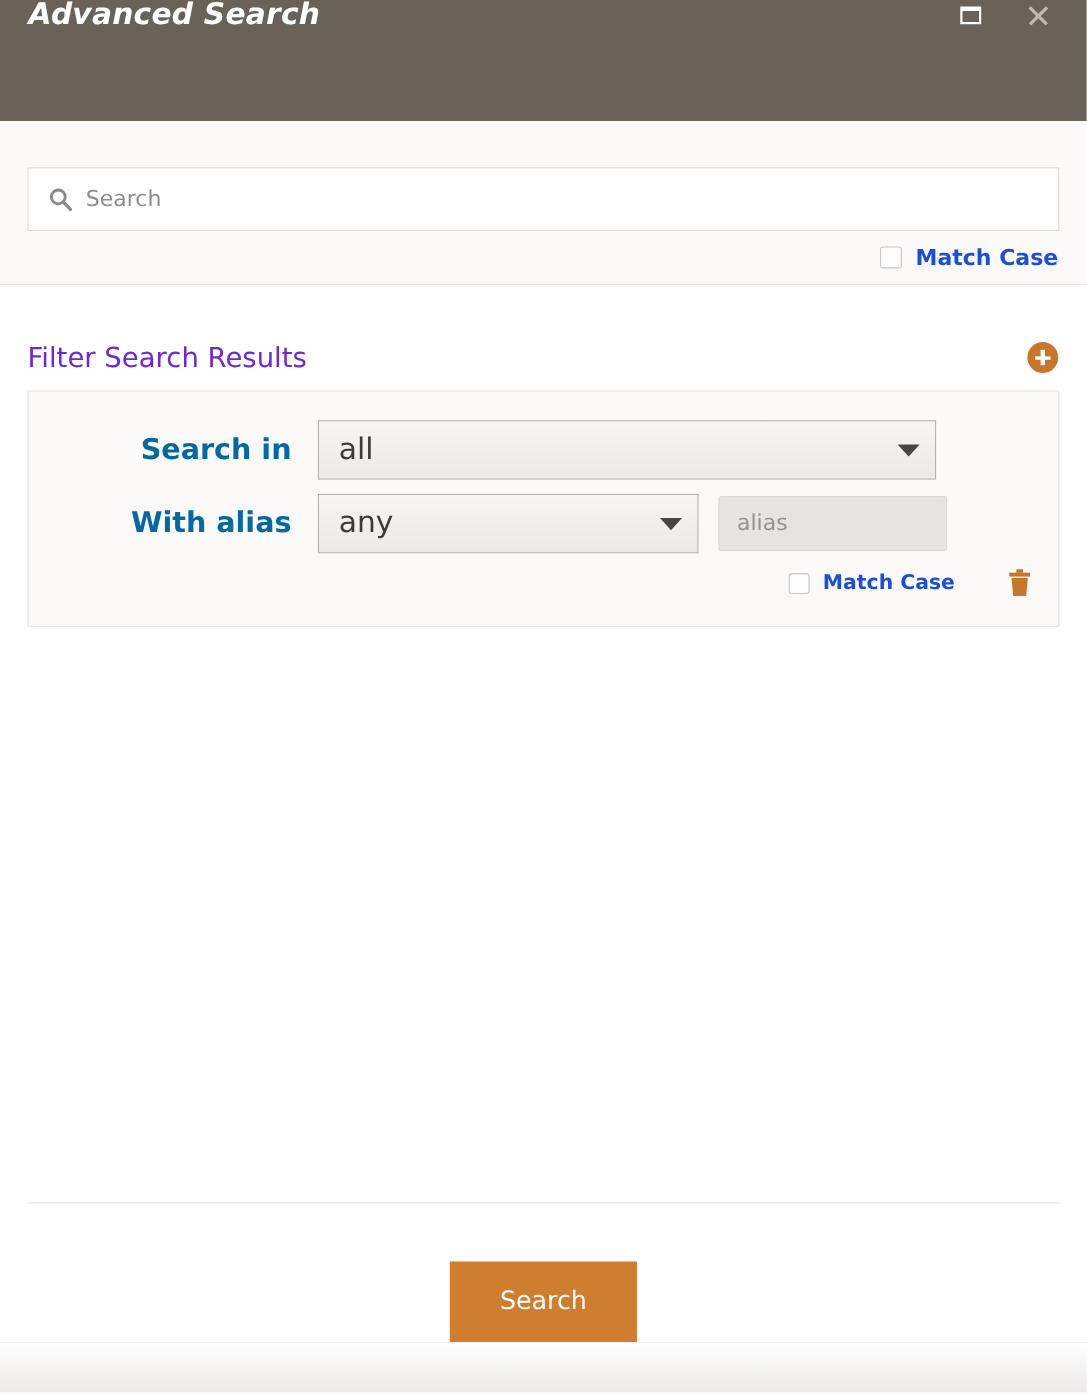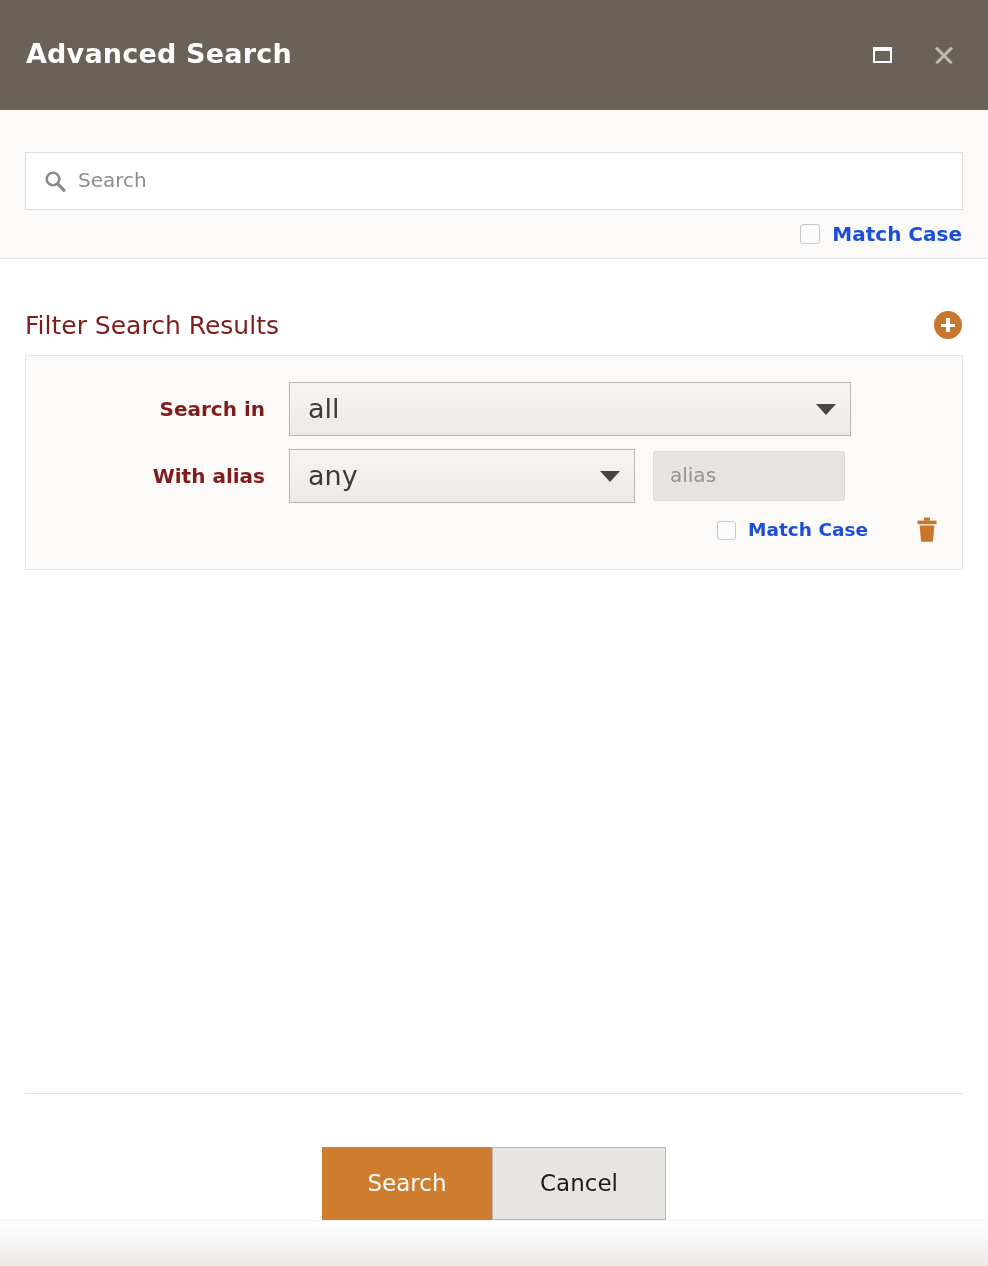--- a/index.html
+++ b/index.html
@@ -17,24 +17,25 @@
     display: flex;
     flex-direction: column;
     background: #ffffff;
   }
 
   
   .titlebar {
     height: 110px;
     background: #6a6159;
     display: flex;
-    align-items: center;
+    align-items: flex-start;
     padding: 0 26px 0 26px;
     flex: 0 0 auto;
     position: relative;
+    font-style: italic;
   }
   .titlebar-title {
     color: #ffffff;
     font-size: 27px;
     font-weight: 700;
     letter-spacing: 0.2px;
     flex: 1 1 auto;
     line-height: 1;
     padding-bottom: 4px;
   }
@@ -132,21 +133,21 @@
   }
 
   .filter-head {
     display: flex;
     align-items: center;
     justify-content: space-between;
     padding: 52px 0 16px 0;
   }
   .filter-title {
     font-size: 25px;
-    color: #7f1d1d;
+    color: #6d28d9;
     line-height: 1;
   }
   .add-btn {
     width: 28px; height: 28px;
     border-radius: 50%;
     background: #c8762c;
     position: relative;
     cursor: pointer;
     margin-right: 1px;
     flex: 0 0 auto;
@@ -169,23 +170,23 @@
     display: flex;
     align-items: center;
     padding: 0 24px 0 0;
   }
   .filter-row + .filter-row { margin-top: 13px; }
 
   .row-label {
     width: 263px;
     text-align: right;
     padding-right: 24px;
-    font-size: 20px;
+    font-size: 26px;
     font-weight: 700;
-    color: #7f1d1d;
+    color: #0369a1;
     line-height: 1;
     flex: 0 0 auto;
   }
 
   .select {
     height: 54px;
     border: 1px solid #b6b3b0;
     background: linear-gradient(to bottom, #f6f5f4 0%, #eceae8 100%);
     display: flex;
     align-items: center;
@@ -205,21 +206,21 @@
     border-left: 10px solid transparent;
     border-right: 10px solid transparent;
     border-top: 11px solid #4b4542;
     margin-left: 10px;
     flex: 0 0 auto;
   }
   .select.wide { width: 562px; }
   .select.narrow { width: 346px; gap: 44px; }
 
   .text-field {
-    width: 192px;
+    width: 208px;
     height: 50px;
     margin-left: 18px;
     background: #e6e4e1;
     border: 1px solid #dcd9d6;
     border-radius: 3px;
     display: flex;
     align-items: center;
     padding: 0 16px;
     cursor: not-allowed;
   }
@@ -359,20 +360,19 @@
       </div>
 
     </div>
 
     <div class="spacer"></div>
 
     <div class="footer-divider"></div>
 
     <div class="footer-actions">
       <div class="btn btn-primary">Search</div>
-      <div class="btn btn-secondary">Cancel</div>
     </div>
 
   </div>
 
   <div class="bottom-strip"></div>
 
 </div>
 
 </body></html>

